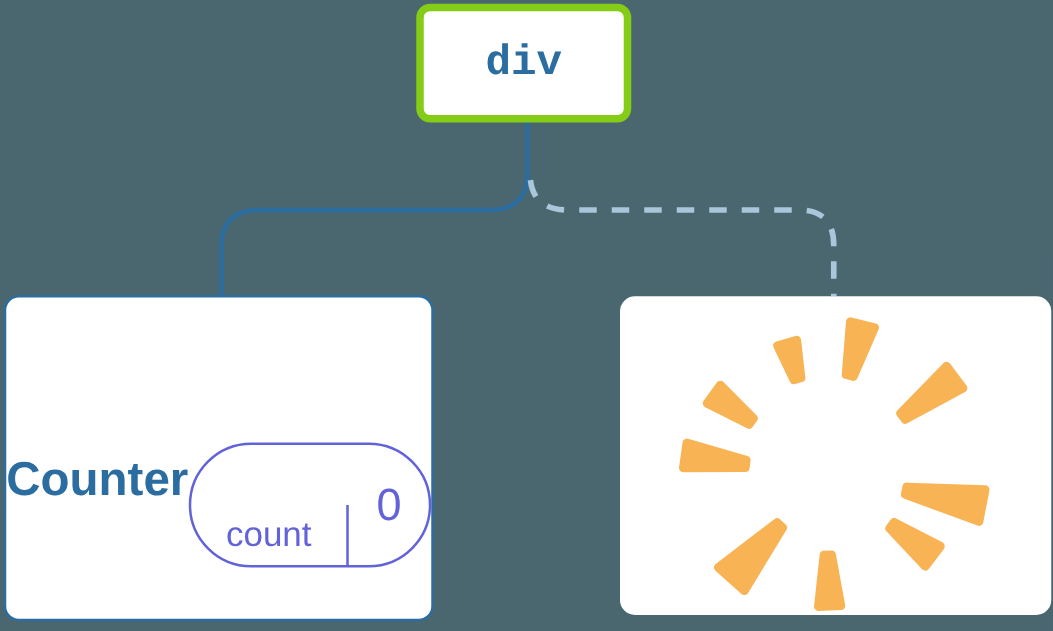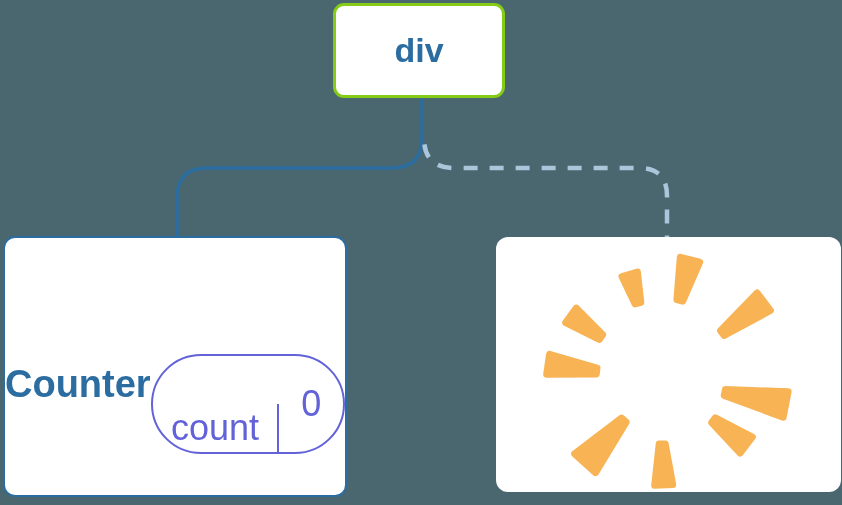--- a/index.html
+++ b/index.html
@@ -31,29 +31,30 @@
     stroke: #a9c6da;
     stroke-width: 4.5;
     stroke-dasharray: 14 12;
     stroke-dashoffset: 20;
   }
   .node-root {
     position: absolute;
     left: 333px; top: 3px;
     width: 172px; height: 95px;
     background: #ffffff;
-    border: 3px solid #84cc16;
+    border: 6px solid #84cc16;
     border-radius: 11px;
     box-sizing: border-box;
     display: flex;
     align-items: center;
     justify-content: center;
     font-size: 34px;
     font-weight: 600;
     color: #2b6da0;
+    font-family: Liberation Mono, monospace;
   }
   .card-counter {
     position: absolute;
     left: 3px; top: 236px;
     width: 344px; height: 261px;
     background: #ffffff;
     border: 2.5px solid #2b6da0;
     border-radius: 12px;
     box-sizing: border-box;
     display: flex;
@@ -77,21 +78,21 @@
     display: flex;
     overflow: hidden;
     background: #ffffff;
   }
   .pill-key {
     flex: 0 0 65.5%;
     border-right: 2.5px solid #6262d9;
     display: flex;
     align-items: center;
     justify-content: center;
-    font-size: 36px;
+    font-size: 28px;
     color: #6262d9;
     margin-top: 48px;
   }
   .pill-value {
     flex: 1 1 auto;
     display: flex;
     align-items: center;
     justify-content: center;
     font-size: 36px;
     color: #6262d9;

